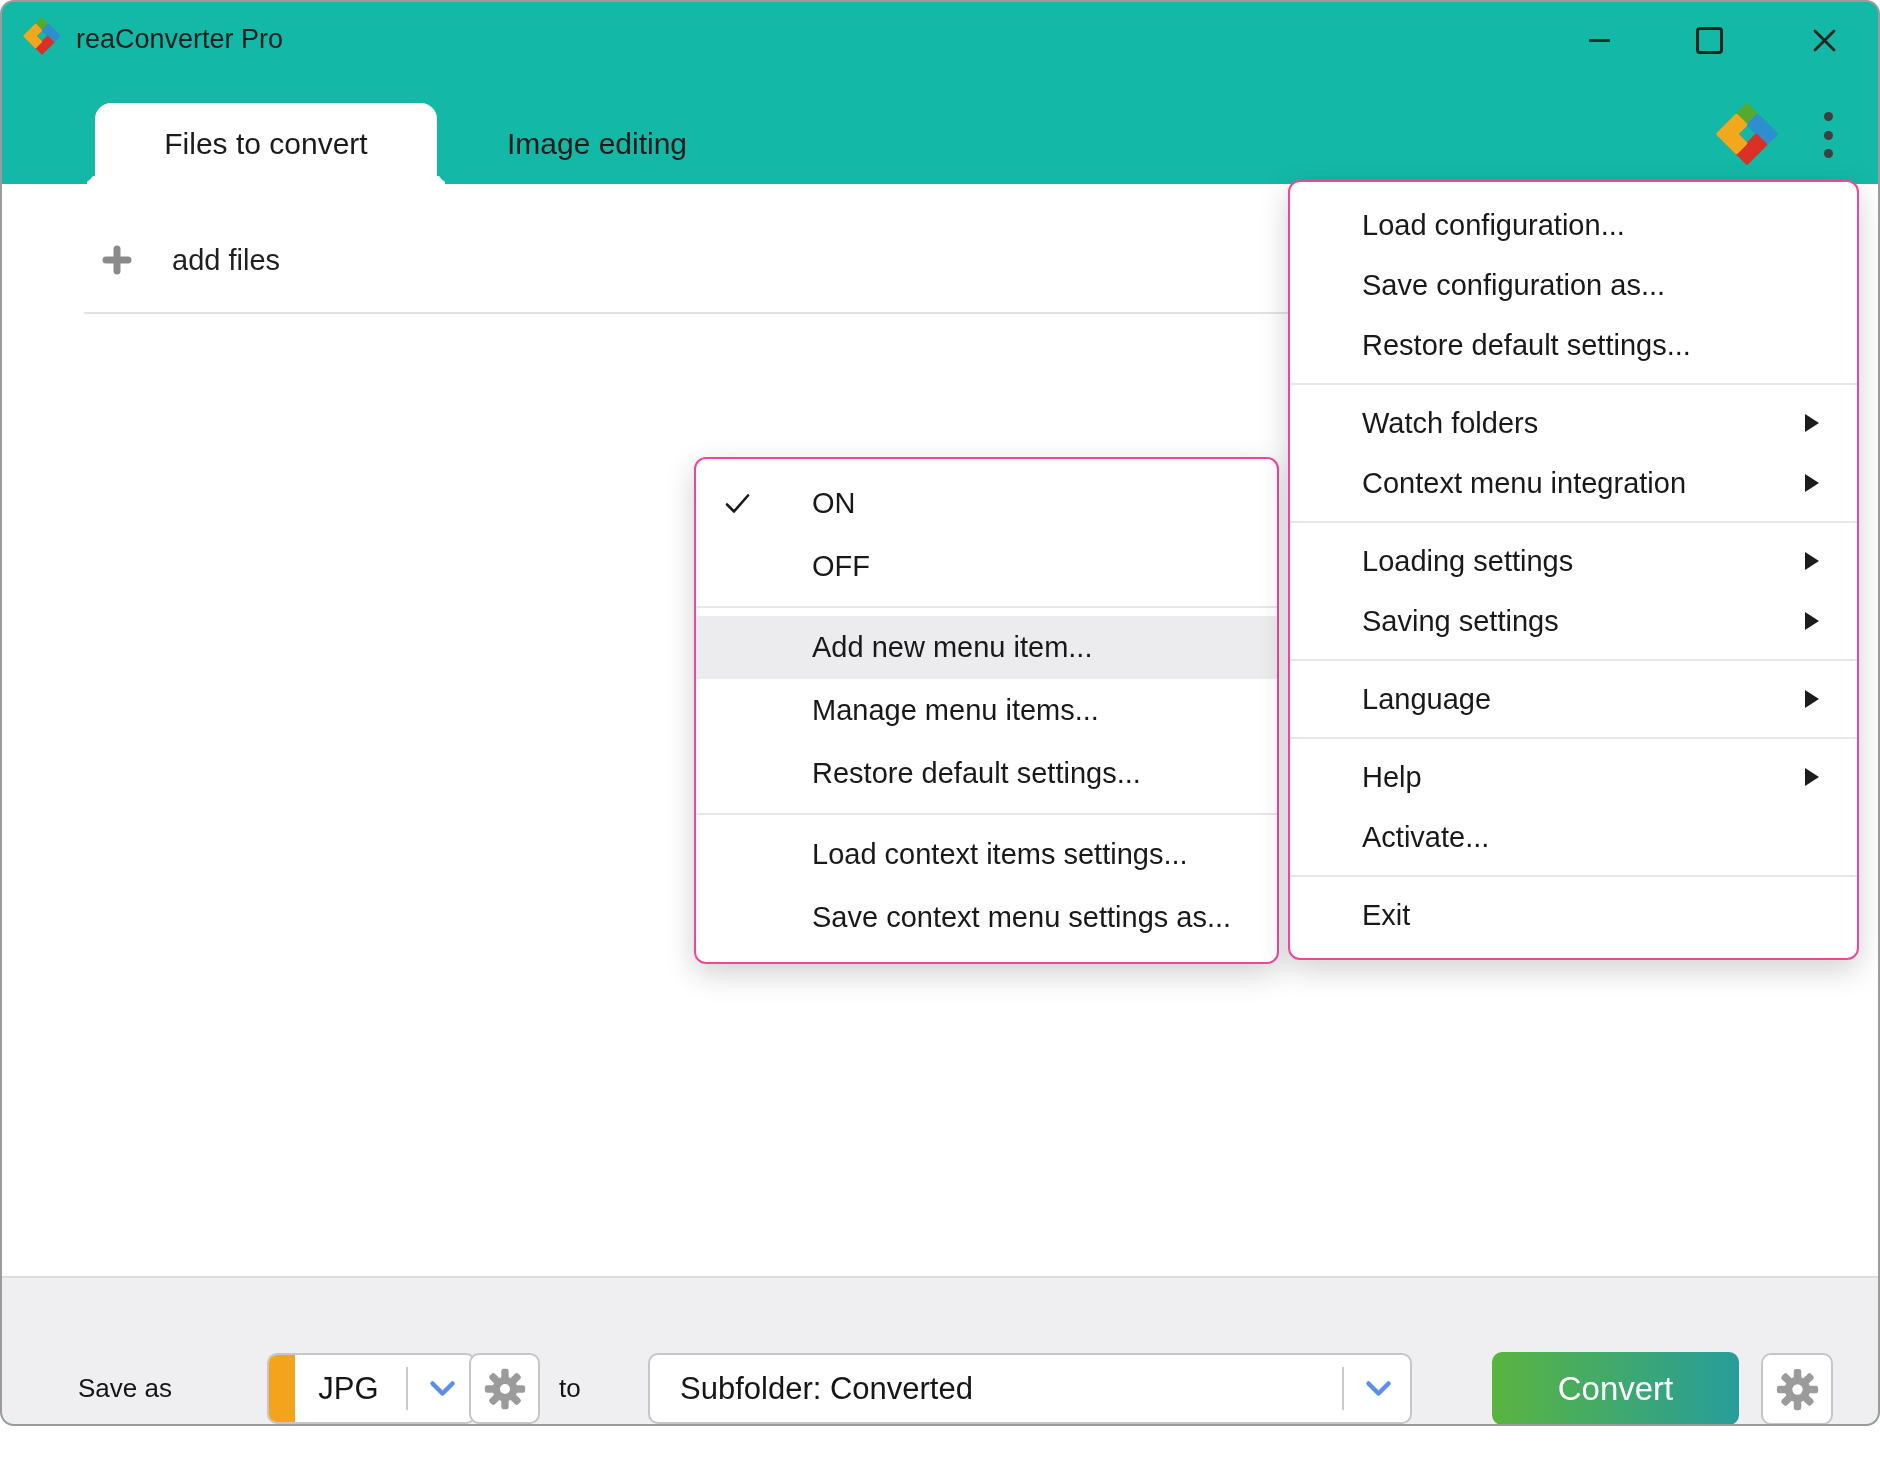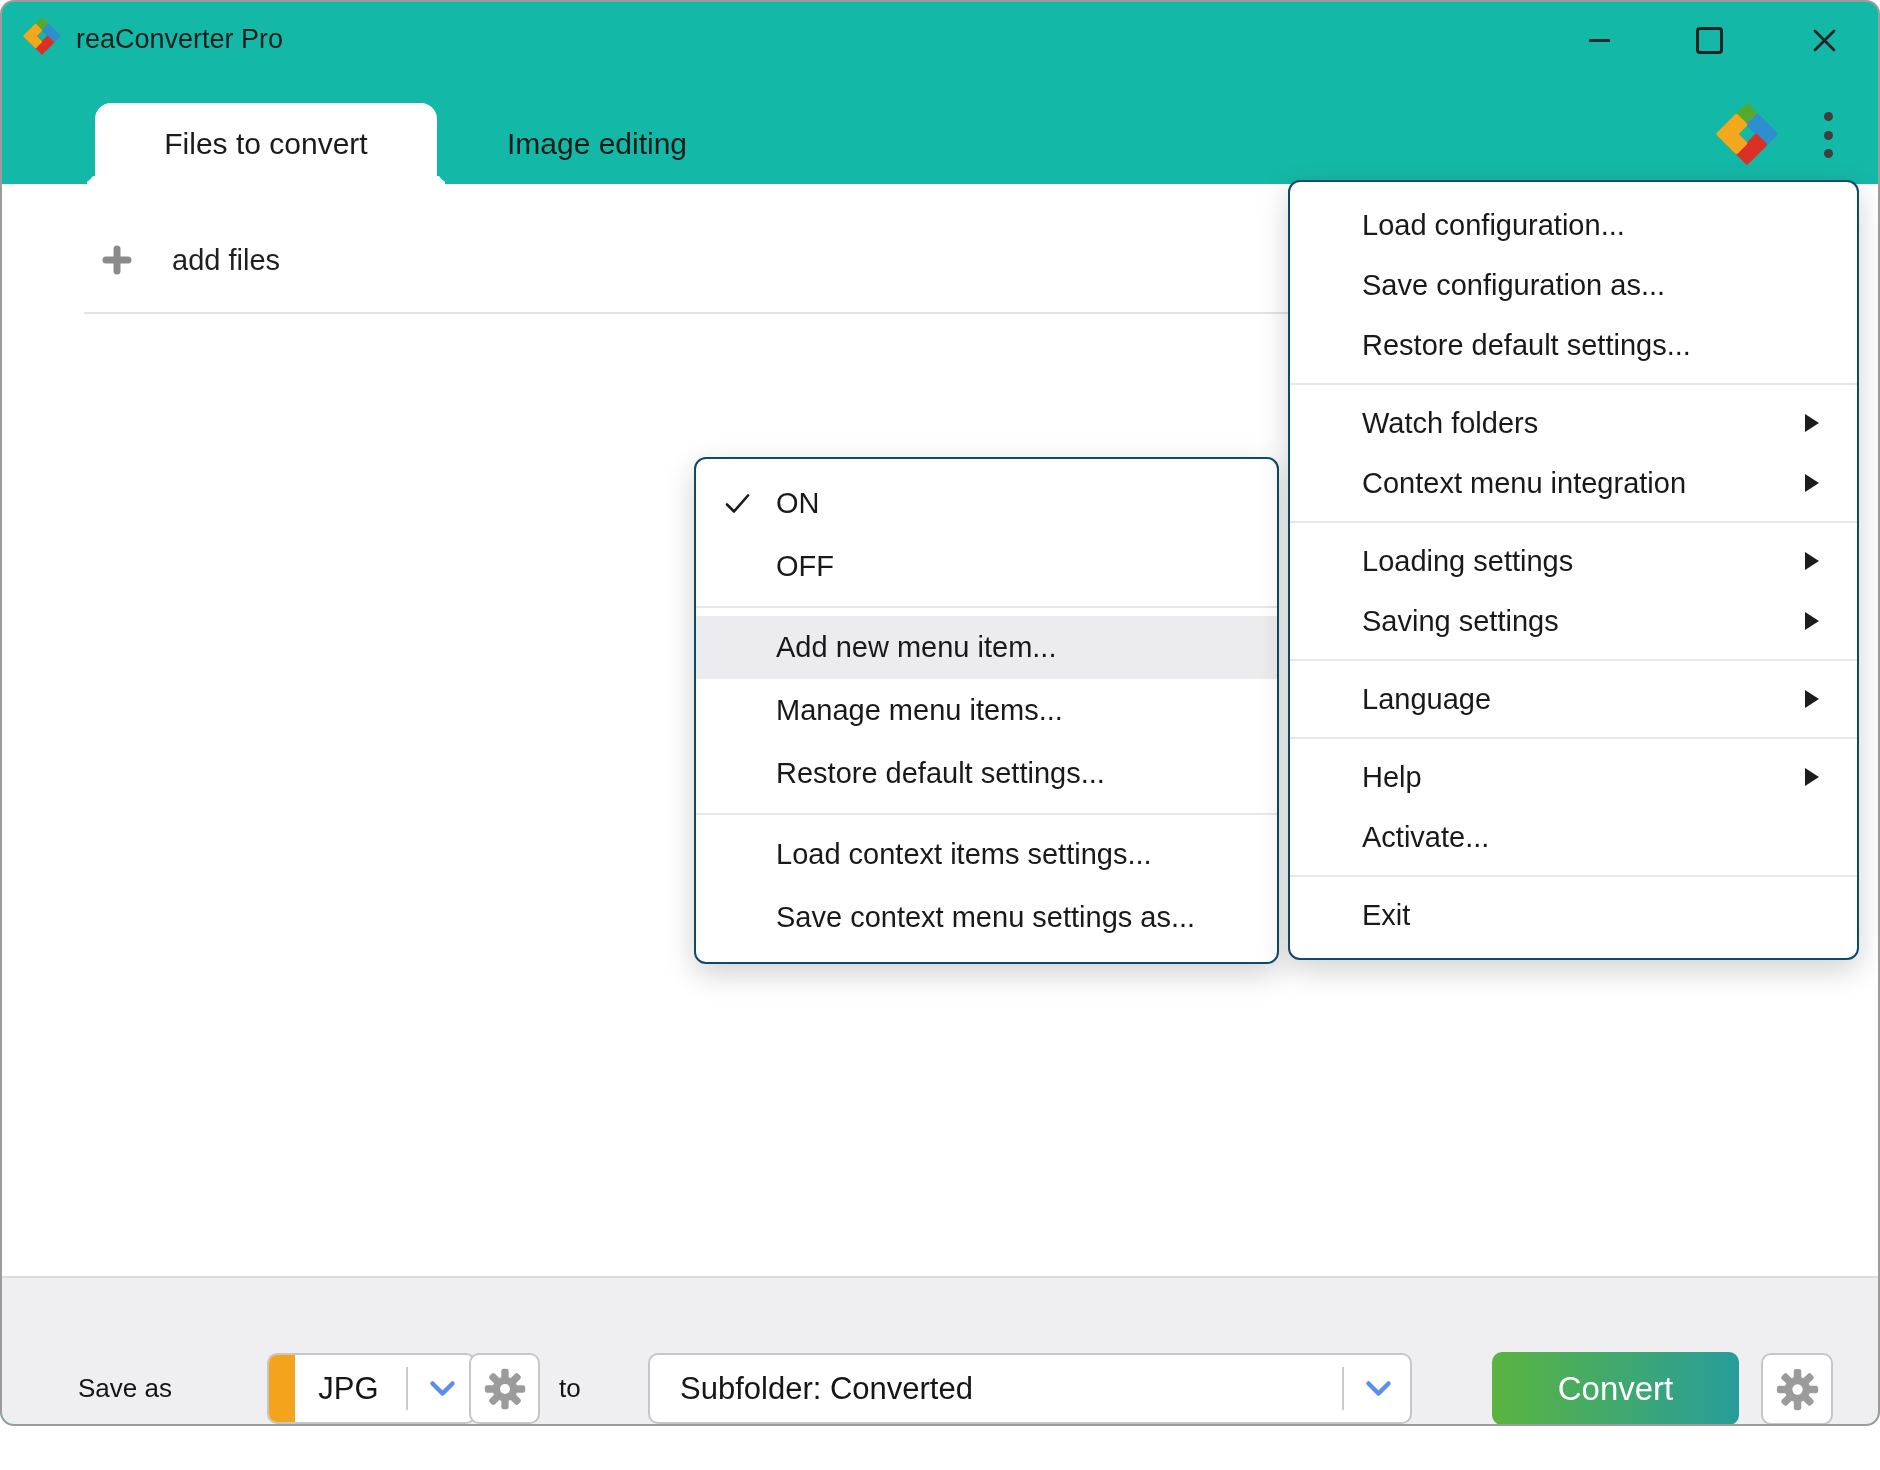--- a/index.html
+++ b/index.html
@@ -30,26 +30,26 @@
     align-items:center;justify-content:space-between;padding:2px 0;box-sizing:border-box;}
   .kebab .dot{width:9px;height:9px;border-radius:50%;background:#3f3f3f;}
 
   
   .content{position:absolute;left:0;top:182px;right:0;bottom:148px;background:#ffffff;}
   .add-files{position:absolute;left:100px;top:230px;height:56px;display:flex;align-items:center;gap:40px;
     font-size:29px;color:#1f1f1f;cursor:default;}
   .content-divider{position:absolute;left:82px;top:310px;width:1774px;height:2px;background:#e3e3e4;}
 
   
-  .menu{position:absolute;background:#ffffff;border:2px solid #0c4a6e;border-radius:12px;
+  .menu{position:absolute;background:#ffffff;border:2px solid #ec4899;border-radius:12px;
     box-shadow:0 10px 30px rgba(0,0,0,0.18);padding:13px 0;box-sizing:border-box;text-align:center;}
   .menu.context{left:692px;top:455px;width:585px;z-index:10;}
   .menu.main{left:1286px;top:178px;width:571px;z-index:11;}
   .menu-item{position:relative;display:flex;align-items:center;font-size:29px;color:#191919;}
-  .menu.context .menu-item{height:63px;padding-left:80px;}
+  .menu.context .menu-item{height:63px;padding-left:116px;}
   .menu.main .menu-item{height:60px;padding-left:72px;padding-right:70px;}
   .menu-item.highlighted{background:#ececee;}
   .menu-item .check{position:absolute;left:28px;top:50%;transform:translateY(-50%);line-height:0;}
   .menu-item .arrow{position:absolute;right:38px;top:50%;transform:translateY(-50%);
     width:0;height:0;border-left:14px solid #1c1c1c;border-top:9px solid transparent;border-bottom:9px solid transparent;}
   .menu-divider{height:2px;background:#e7e7e9;margin:8px 0;}
 
   
   .bottombar{position:absolute;left:0;right:0;bottom:0;height:148px;background:#efeff1;
     border-top:2px solid #dcdcdd;box-sizing:border-box;}

